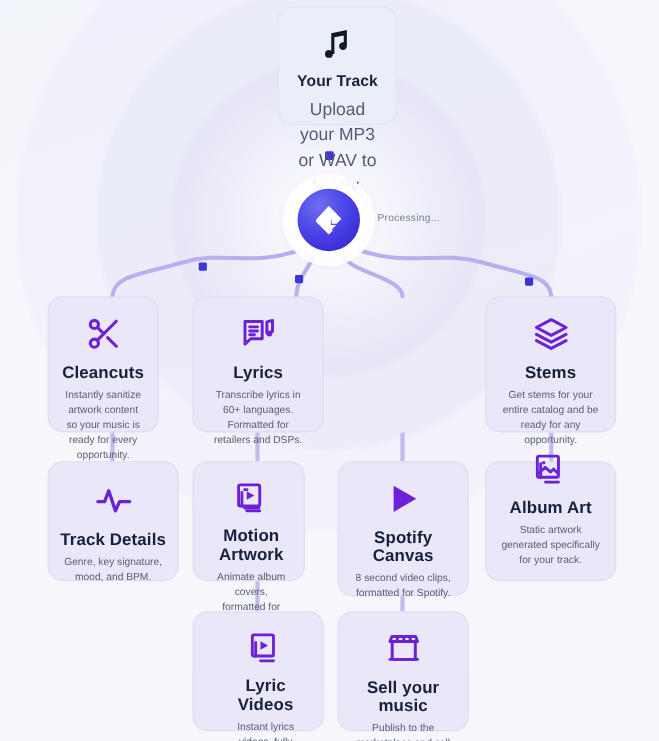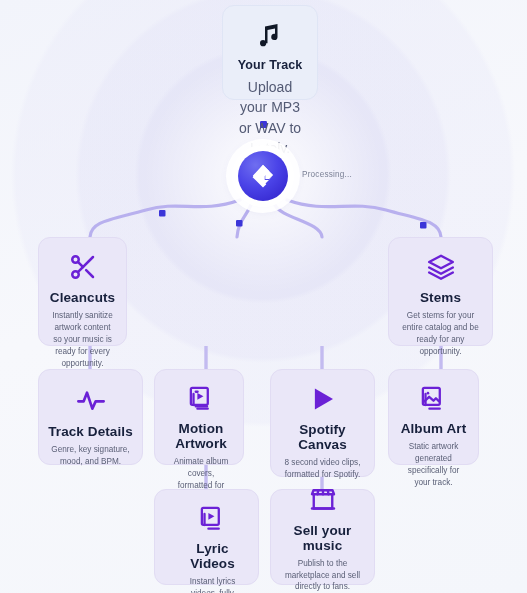--- a/index.html
+++ b/index.html
@@ -192,20 +192,34 @@
           <circle cx="6" cy="18" r="2.6"></circle>
         <line x1="20" y1="4" x2="8.1" y2="15.9"></line>
           <line x1="14.5" y1="14.5" x2="20" y2="20"></line>
           <line x1="8.1" y1="8.1" x2="12" y2="12"></line>
       </svg>
     </div>
     <div class="card-title big">Cleancuts</div>
     <div class="card-desc">Instantly sanitize artwork content so your music is ready for every opportunity.</div>
   </div>
 
+  <div class="card card-lav" style="left:154px; top:237px; width:105px; height:109px;">
+    <div class="card-icon">
+      <svg width="30" height="30" viewBox="0 0 24 24" fill="none" stroke="#6b21d6" stroke-width="1.9" stroke-linecap="round" stroke-linejoin="round">
+        <path d="M3.2 4.2h11v11h-7.4l-3.6 3.4z"></path>
+        <line x1="6.2" y1="7.6" x2="11.2" y2="7.6"></line>
+          <line x1="6.2" y1="10.2" x2="11.2" y2="10.2"></line>
+          <line x1="6.2" y1="12.7" x2="9.2" y2="12.7"></line>
+        <path d="M17.2 11.6V4.4l3.6-.9v7" stroke-width="1.9"></path>
+        <circle cx="18.8" cy="11.8" r="1.9" fill="#6b21d6" stroke="none"></circle>
+      </svg>
+    </div>
+    <div class="card-title big">Lyrics</div>
+    <div class="card-desc">Transcribe lyrics in 60+ languages. Formatted for retailers and DSPs.</div>
+  </div>
 
 
   <div class="card card-lav" style="left:388px; top:237px; width:105px; height:109px;">
     <div class="card-icon">
       <svg width="30" height="30" viewBox="0 0 24 24" fill="none" stroke="#6b21d6" stroke-width="1.9" stroke-linecap="round" stroke-linejoin="round">
         <polygon points="12,3 21.5,8 12,13 2.5,8"></polygon>
         <polyline points="2.5,12.4 12,17.4 21.5,12.4"></polyline>
         <polyline points="2.5,16.4 12,21.4 21.5,16.4"></polyline>
       </svg>
     </div>
@@ -239,21 +253,21 @@
   <div class="card card-lav" style="left:270px; top:369px; width:105px; height:108px;">
     <div class="card-icon">
       <svg width="30" height="30" viewBox="0 0 24 24">
         <polygon points="5.5,3.6 20,12 5.5,20.4" fill="#6b21d6"></polygon>
       </svg>
     </div>
     <div class="card-title big">Spotify Canvas</div>
     <div class="card-desc">8 second video clips, formatted for Spotify.</div>
   </div>
 
-  <div class="card card-lav" style="left:388px; top:369px; width:91px; height:96px;">
+  <div class="card card-lav" style="left:388px; top:369px; width:105px; height:96px;justify-content:flex-end;">
     <div class="card-icon">
       <svg width="29" height="29" viewBox="0 0 24 24" fill="none" stroke="#6b21d6" stroke-width="1.9" stroke-linecap="round" stroke-linejoin="round">
         <path d="M5.4 8.2v9.2M8.6 20.4h8.6"></path>
         <rect x="3.2" y="3.2" width="14" height="14" rx="1.2"></rect>
         <circle cx="7.4" cy="7.6" r="1.1" fill="#6b21d6" stroke="none"></circle>
         <polyline points="4.2,14.6 8.4,10.6 12,13.8 14,11.8 16.4,14.2"></polyline>
       </svg>
     </div>
     <div class="card-title big">Album Art</div>
     <div class="card-desc">Static artwork generated specifically for your track.</div>
@@ -264,21 +278,21 @@
       <svg width="29" height="29" viewBox="0 0 24 24" fill="none" stroke="#6b21d6" stroke-width="1.9" stroke-linecap="round" stroke-linejoin="round">
         <path d="M5.4 8.2v9.2M8.6 20.4h8.6"></path>
         <rect x="3.2" y="3.2" width="14" height="14" rx="1.2"></rect>
         <polygon points="8.6,7.4 13.6,10.2 8.6,13" fill="#6b21d6" stroke="none"></polygon>
       </svg>
     </div>
     <div class="card-title big">Lyric Videos</div>
     <div class="card-desc">Instant lyrics videos, fully customizable.</div>
   </div>
 
-  <div class="card card-lav" style="left:270px; top:489px; width:105px; height:96px;justify-content:center;">
+  <div class="card card-lav" style="left:270px; top:489px; width:105px; height:96px;">
     <div class="card-icon">
       <svg width="30" height="30" viewBox="0 0 24 24" fill="none" stroke="#6b21d6" stroke-width="1.9" stroke-linecap="round" stroke-linejoin="round">
         <path d="M3.2 7.4h17.6l-1.2-3.2H4.4z"></path>
         <path d="M4.6 7.4v11.4h14.8V7.4"></path>
         <line x1="3.2" y1="18.8" x2="20.8" y2="18.8"></line>
         <line x1="8.2" y1="4.2" x2="7.6" y2="7.4"></line>
         <line x1="12" y1="4.2" x2="12" y2="7.4"></line>
         <line x1="15.8" y1="4.2" x2="16.4" y2="7.4"></line>
       </svg>
     </div>

